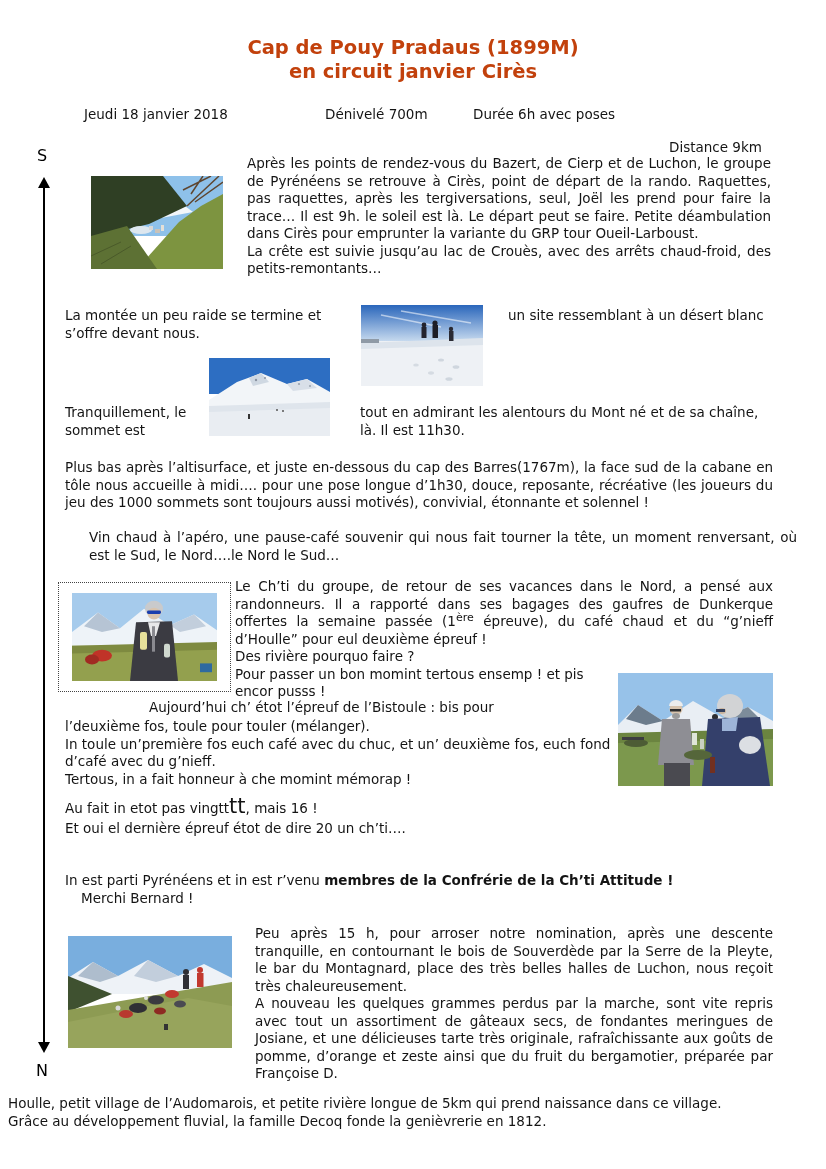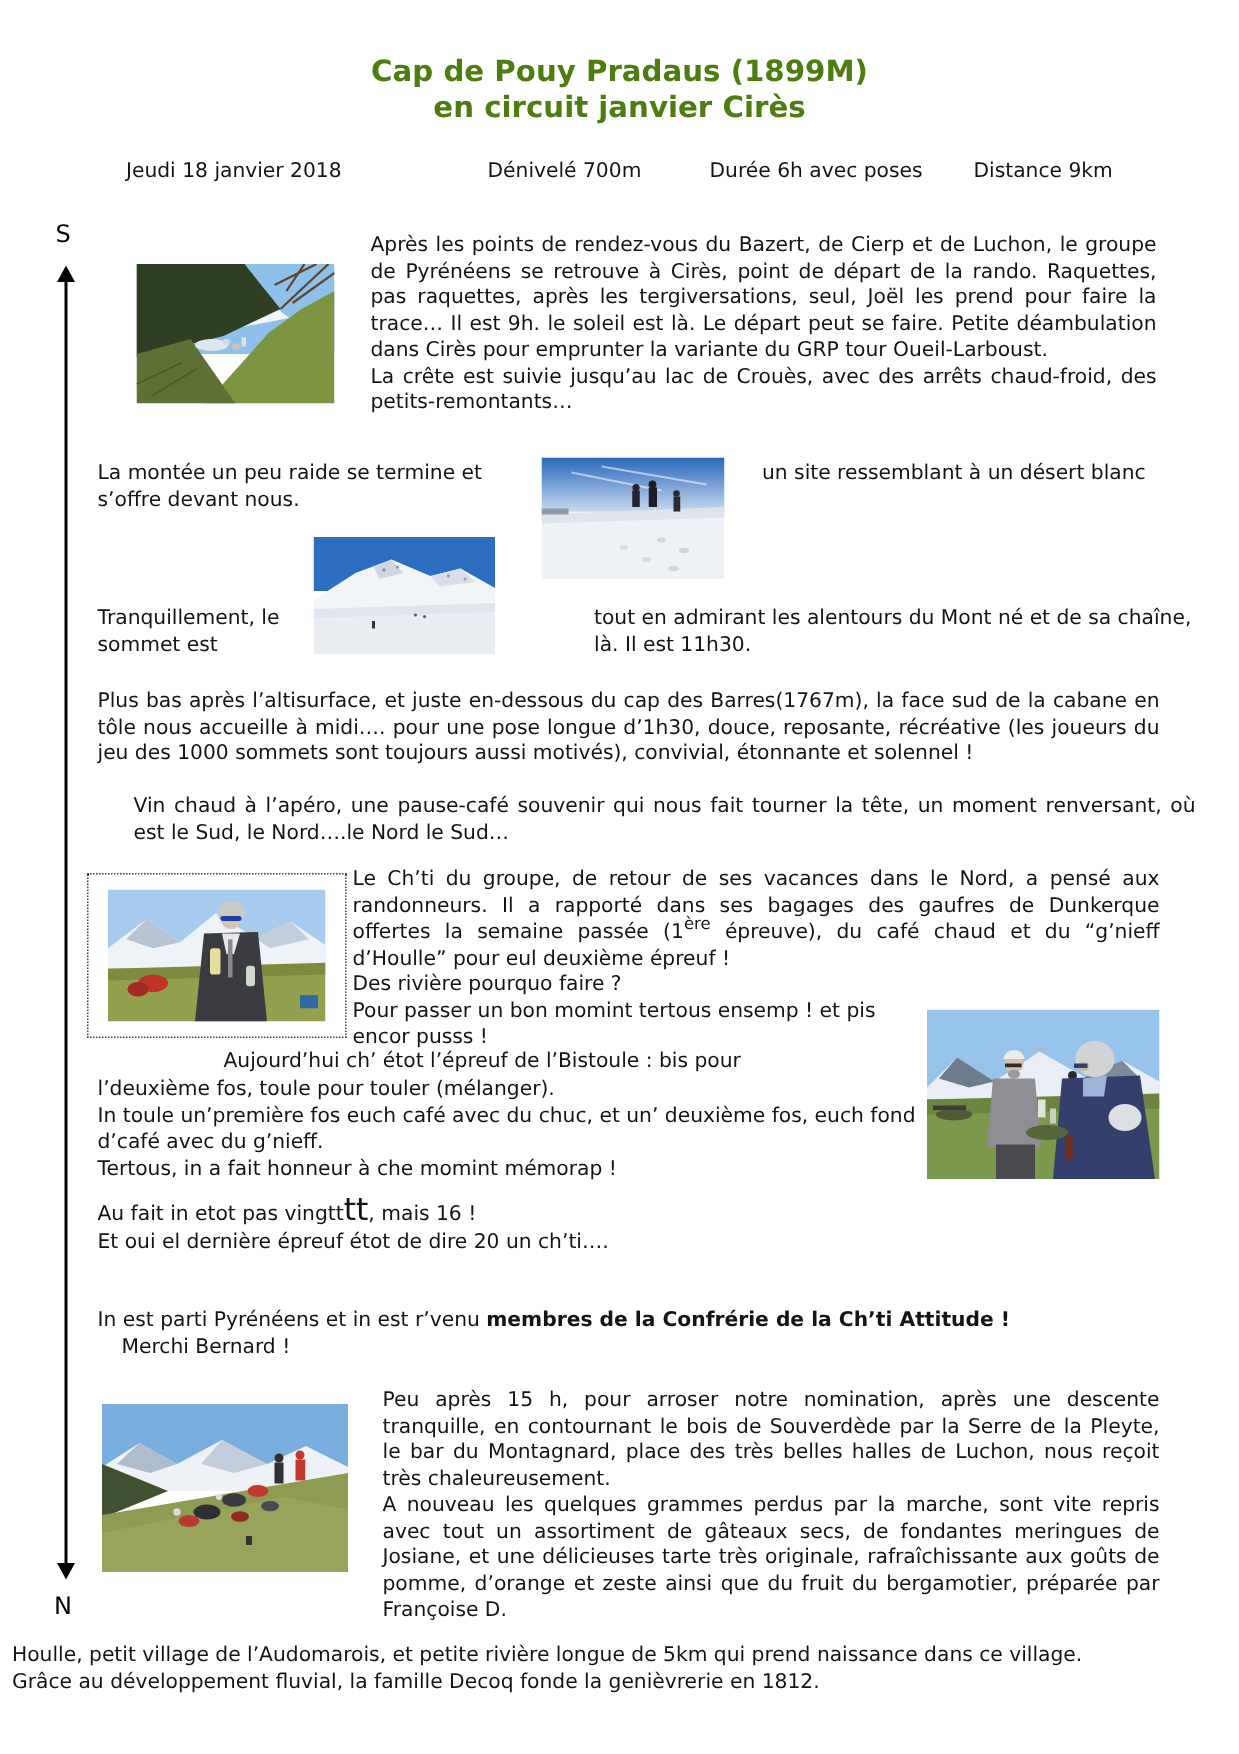--- a/index.html
+++ b/index.html
@@ -9,21 +9,21 @@
     background:#ffffff;
     font-family:"DejaVu Sans","Liberation Sans",sans-serif;
     color:#141414;
     font-size:13.5px;
     line-height:17.5px;
     overflow:hidden;
   }
   .abs{position:absolute;}
   .title{
     left:0;right:0;top:36px;text-align:center;
-    font-weight:bold;font-size:19.5px;line-height:24px;color:#4d7c0f;
+    font-weight:bold;font-size:19.5px;line-height:24px;color:#c2410c;
   }
   .meta{top:106px;white-space:nowrap;}
   .just{text-align:justify;}
   .compass-label{font-size:16px;color:#000;}
   .compass-line{left:43px;top:186px;width:1.5px;height:858px;background:#000;}
   .arrow-up{left:38px;top:177px;width:0;height:0;
     border-left:6px solid transparent;border-right:6px solid transparent;
     border-bottom:11px solid #000;}
   .arrow-down{left:38px;top:1042px;width:0;height:0;
     border-left:6px solid transparent;border-right:6px solid transparent;
@@ -45,21 +45,21 @@
 <div class="page">
 
   <div class="abs title">
     <div>Cap de Pouy Pradaus (1899M)</div>
     <div>en circuit janvier Cirès</div>
   </div>
 
   <span class="abs meta" style="left:84px;">Jeudi 18 janvier 2018</span>
   <span class="abs meta" style="left:325px;">Dénivelé 700m</span>
   <span class="abs meta" style="left:473px;">Durée 6h avec poses</span>
-  <span class="abs meta" style="left:649px;">Distance 9km</span>
+  <span class="abs meta" style="left:669px;margin-top:33px;">Distance 9km</span>
 
   <span class="abs compass-label" style="left:37px;top:147px;">S</span>
   <div class="abs arrow-up"></div>
   <div class="abs compass-line"></div>
   <div class="abs arrow-down"></div>
   <span class="abs compass-label" style="left:36px;top:1062px;">N</span>
 
   <div class="abs photo" style="left:91px;top:176px;width:132px;height:93px;">
     <svg viewBox="0 0 132 93" preserveAspectRatio="none">
       <rect x="0" y="0" width="132" height="60" fill="#8ec1ea"></rect>
@@ -122,21 +122,21 @@
         <circle cx="101" cy="28" r="1" fill="#99a2ae"></circle>
       <rect x="0" y="48" width="121" height="30" fill="#e9edf2"></rect>
       <polygon points="0,48 121,44 121,50 0,54" fill="#dfe5ec"></polygon>
       <rect x="39" y="56" width="2" height="5" fill="#333"></rect>
       <circle cx="68" cy="52" r="1" fill="#555"></circle>
         <circle cx="74" cy="53" r="1" fill="#555"></circle>
     </svg>
   </div>
 
   <div class="abs" style="left:65px;top:404px;width:150px;">Tranquillement, le sommet est</div>
-  <div class="abs" style="left:360px;top:404px;width:414px;margin-left:36px;">tout en admirant les alentours du Mont né et de sa chaîne, là. Il est 11h30.</div>
+  <div class="abs" style="left:360px;top:404px;width:414px;">tout en admirant les alentours du Mont né et de sa chaîne, là. Il est 11h30.</div>
 
   <div class="abs just" style="left:65px;top:459px;width:708px;">Plus bas après l’altisurface, et juste en-dessous du cap des Barres(1767m), la face sud de la cabane en tôle nous accueille à midi…. pour une pose longue d’1h30, douce, reposante, récréative (les joueurs du jeu des 1000 sommets sont toujours aussi motivés), convivial, étonnante et solennel !</div>
   <div class="abs just" style="left:65px;top:529px;width:708px;margin-left:24px;">Vin chaud à l’apéro, une pause-café souvenir qui nous fait tourner la tête, un moment renversant, où est le Sud, le Nord….le Nord le Sud…</div>
 
   <div class="abs dashed-frame">
     <div class="photo" style="width:145px;height:88px;">
       <svg viewBox="0 0 145 90" preserveAspectRatio="none">
         <rect x="0" y="0" width="145" height="55" fill="#a6cbec"></rect>
         <polygon points="0,40 26,20 48,36 72,16 98,33 122,22 145,38 145,56 0,56" fill="#eef3f8"></polygon>
         <polygon points="26,20 48,36 30,40 12,34" fill="#b6c4d4"></polygon>

